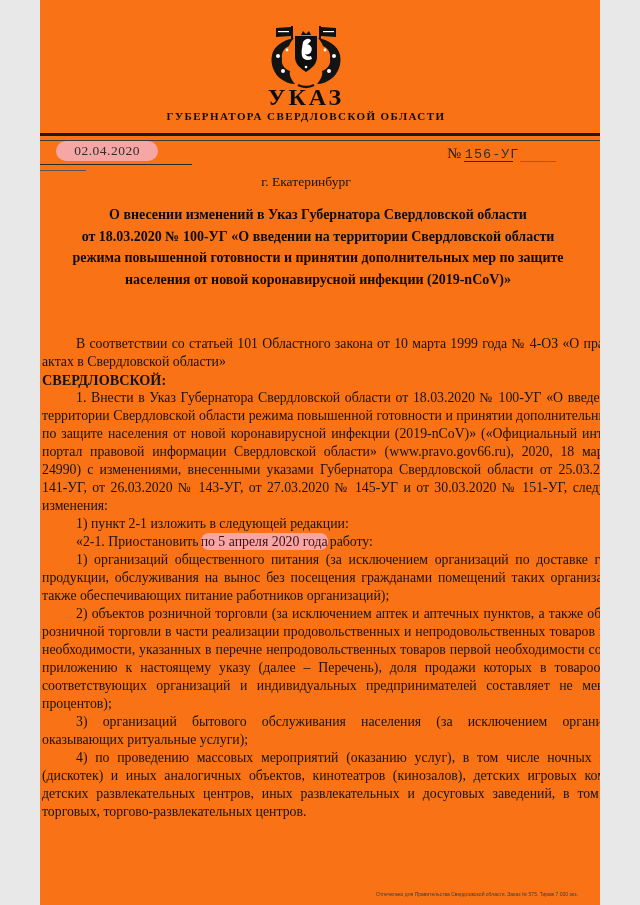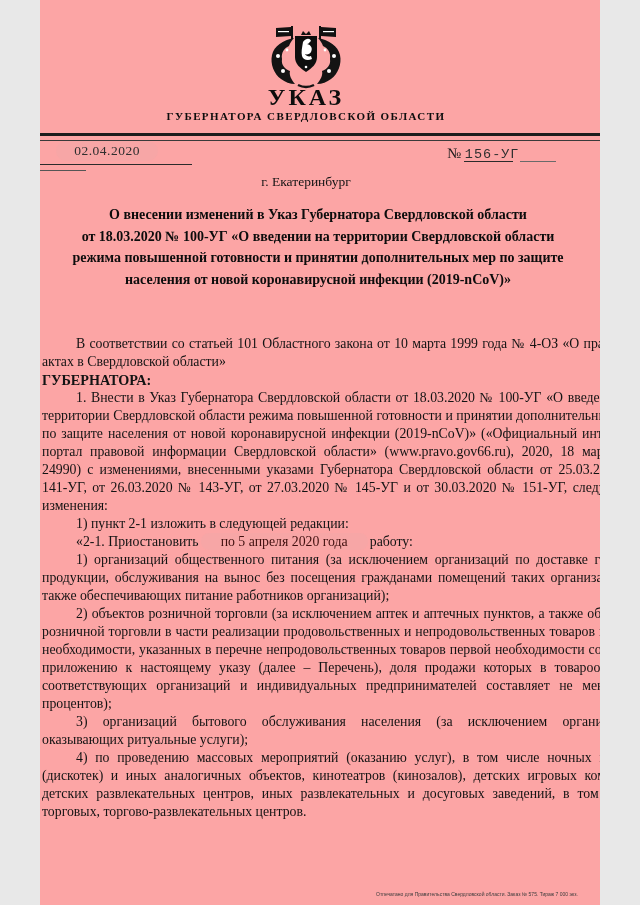--- a/index.html
+++ b/index.html
@@ -1,18 +1,18 @@
 <!DOCTYPE html>
 <html lang="ru"><head>
 <meta charset="utf-8">
 <style>
   html,body { margin:0; padding:0; background:#e8e8e8; }
   .page {
     position:relative; width:560px; height:905px; margin:0 auto;
-    background:#fca5a5; overflow:hidden;
+    background:#f97316; overflow:hidden;
     font-family:"Liberation Serif", serif; color:#161616;
   }
   
   .emblem { position:absolute; left:228px; top:25px; }
   .doc-type {
     position:absolute; left:0; top:84px; width:532px;
     text-align:center; font-weight:bold; font-size:24px; letter-spacing:3px; color:#0d0d0d;
   }
   .authority {
     position:absolute; left:0; top:110px; width:532px;
@@ -49,21 +49,21 @@
   }
   
   .body-block {
     position:absolute; left:2px; top:311px; width:598px;
     font-size:13.8px; line-height:18px; color:#131313;margin-top:24px;
   }
   .body-block p { margin:0; text-indent:34px; text-align:justify; }
   .body-block p.no-indent { text-indent:0; }
   .resolve { font-weight:bold; font-size:14.2px; }
   .hl {
-    background:#F7A6A6; border-radius:8px; padding:1px 20px; margin:0 2px;
+    background:#F7A6A6; border-radius:8px; padding:1px 0; margin:0 2px;
     color:#40100f;
   }
   
   .print-note {
     position:absolute; top:891px; right:22px;
     font-family:"Liberation Sans", sans-serif; font-size:5px; color:#3c3c3c;
   }
 </style>
 </head>
 <body>
@@ -126,21 +126,21 @@
 
   <div class="title-block">
     <div>О внесении изменений в Указ Губернатора Свердловской области</div>
     <div>от 18.03.2020 № 100-УГ «О введении на территории Свердловской области</div>
     <div>режима повышенной готовности и принятии дополнительных мер по защите</div>
     <div>населения от новой коронавирусной инфекции (2019-nCoV)»</div>
   </div>
 
   <div class="body-block">
     <p>В соответствии со статьей 101 Областного закона от 10 марта 1999 года № 4-ОЗ «О правовых актах в Свердловской области»</p>
-    <p class="no-indent resolve">ГУБЕРНАТОРА:</p>
+    <p class="no-indent resolve">СВЕРДЛОВСКОЙ:</p>
     <p>1. Внести в Указ Губернатора Свердловской области от 18.03.2020 № 100-УГ «О введении на территории Свердловской области режима повышенной готовности и принятии дополнительных мер по защите населения от новой коронавирусной инфекции (2019-nCoV)» («Официальный интернет-портал правовой информации Свердловской области» (www.pravo.gov66.ru), 2020, 18 марта, № 24990) с изменениями, внесенными указами Губернатора Свердловской области от 25.03.2020 № 141-УГ, от 26.03.2020 № 143-УГ, от 27.03.2020 № 145-УГ и от 30.03.2020 № 151-УГ, следующие изменения:</p>
     <p>1) пункт 2-1 изложить в следующей редакции:</p>
     <p><span>«2-1. Приостановить</span><span class="hl">по 5 апреля 2020 года</span><span>работу:</span></p>
     <p>1) организаций общественного питания (за исключением организаций по доставке готовой продукции, обслуживания на вынос без посещения гражданами помещений таких организаций, а также обеспечивающих питание работников организаций);</p>
     <p>2) объектов розничной торговли (за исключением аптек и аптечных пунктов, а также объектов розничной торговли в части реализации продовольственных и непродовольственных товаров первой необходимости, указанных в перечне непродовольственных товаров первой необходимости согласно приложению к настоящему указу (далее – Перечень), доля продажи которых в товарообороте соответствующих организаций и индивидуальных предпринимателей составляет не менее 30 процентов);</p>
     <p>3) организаций бытового обслуживания населения (за исключением организаций, оказывающих ритуальные услуги);</p>
     <p>4) по проведению массовых мероприятий (оказанию услуг), в том числе ночных клубов (дискотек) и иных аналогичных объектов, кинотеатров (кинозалов), детских игровых комнат и детских развлекательных центров, иных развлекательных и досуговых заведений, в том числе торговых, торгово-развлекательных центров.</p>
   </div>
 
   <div class="print-note">Отпечатано для Правительства Свердловской области. Заказ № 575. Тираж 7 000 экз.</div>

